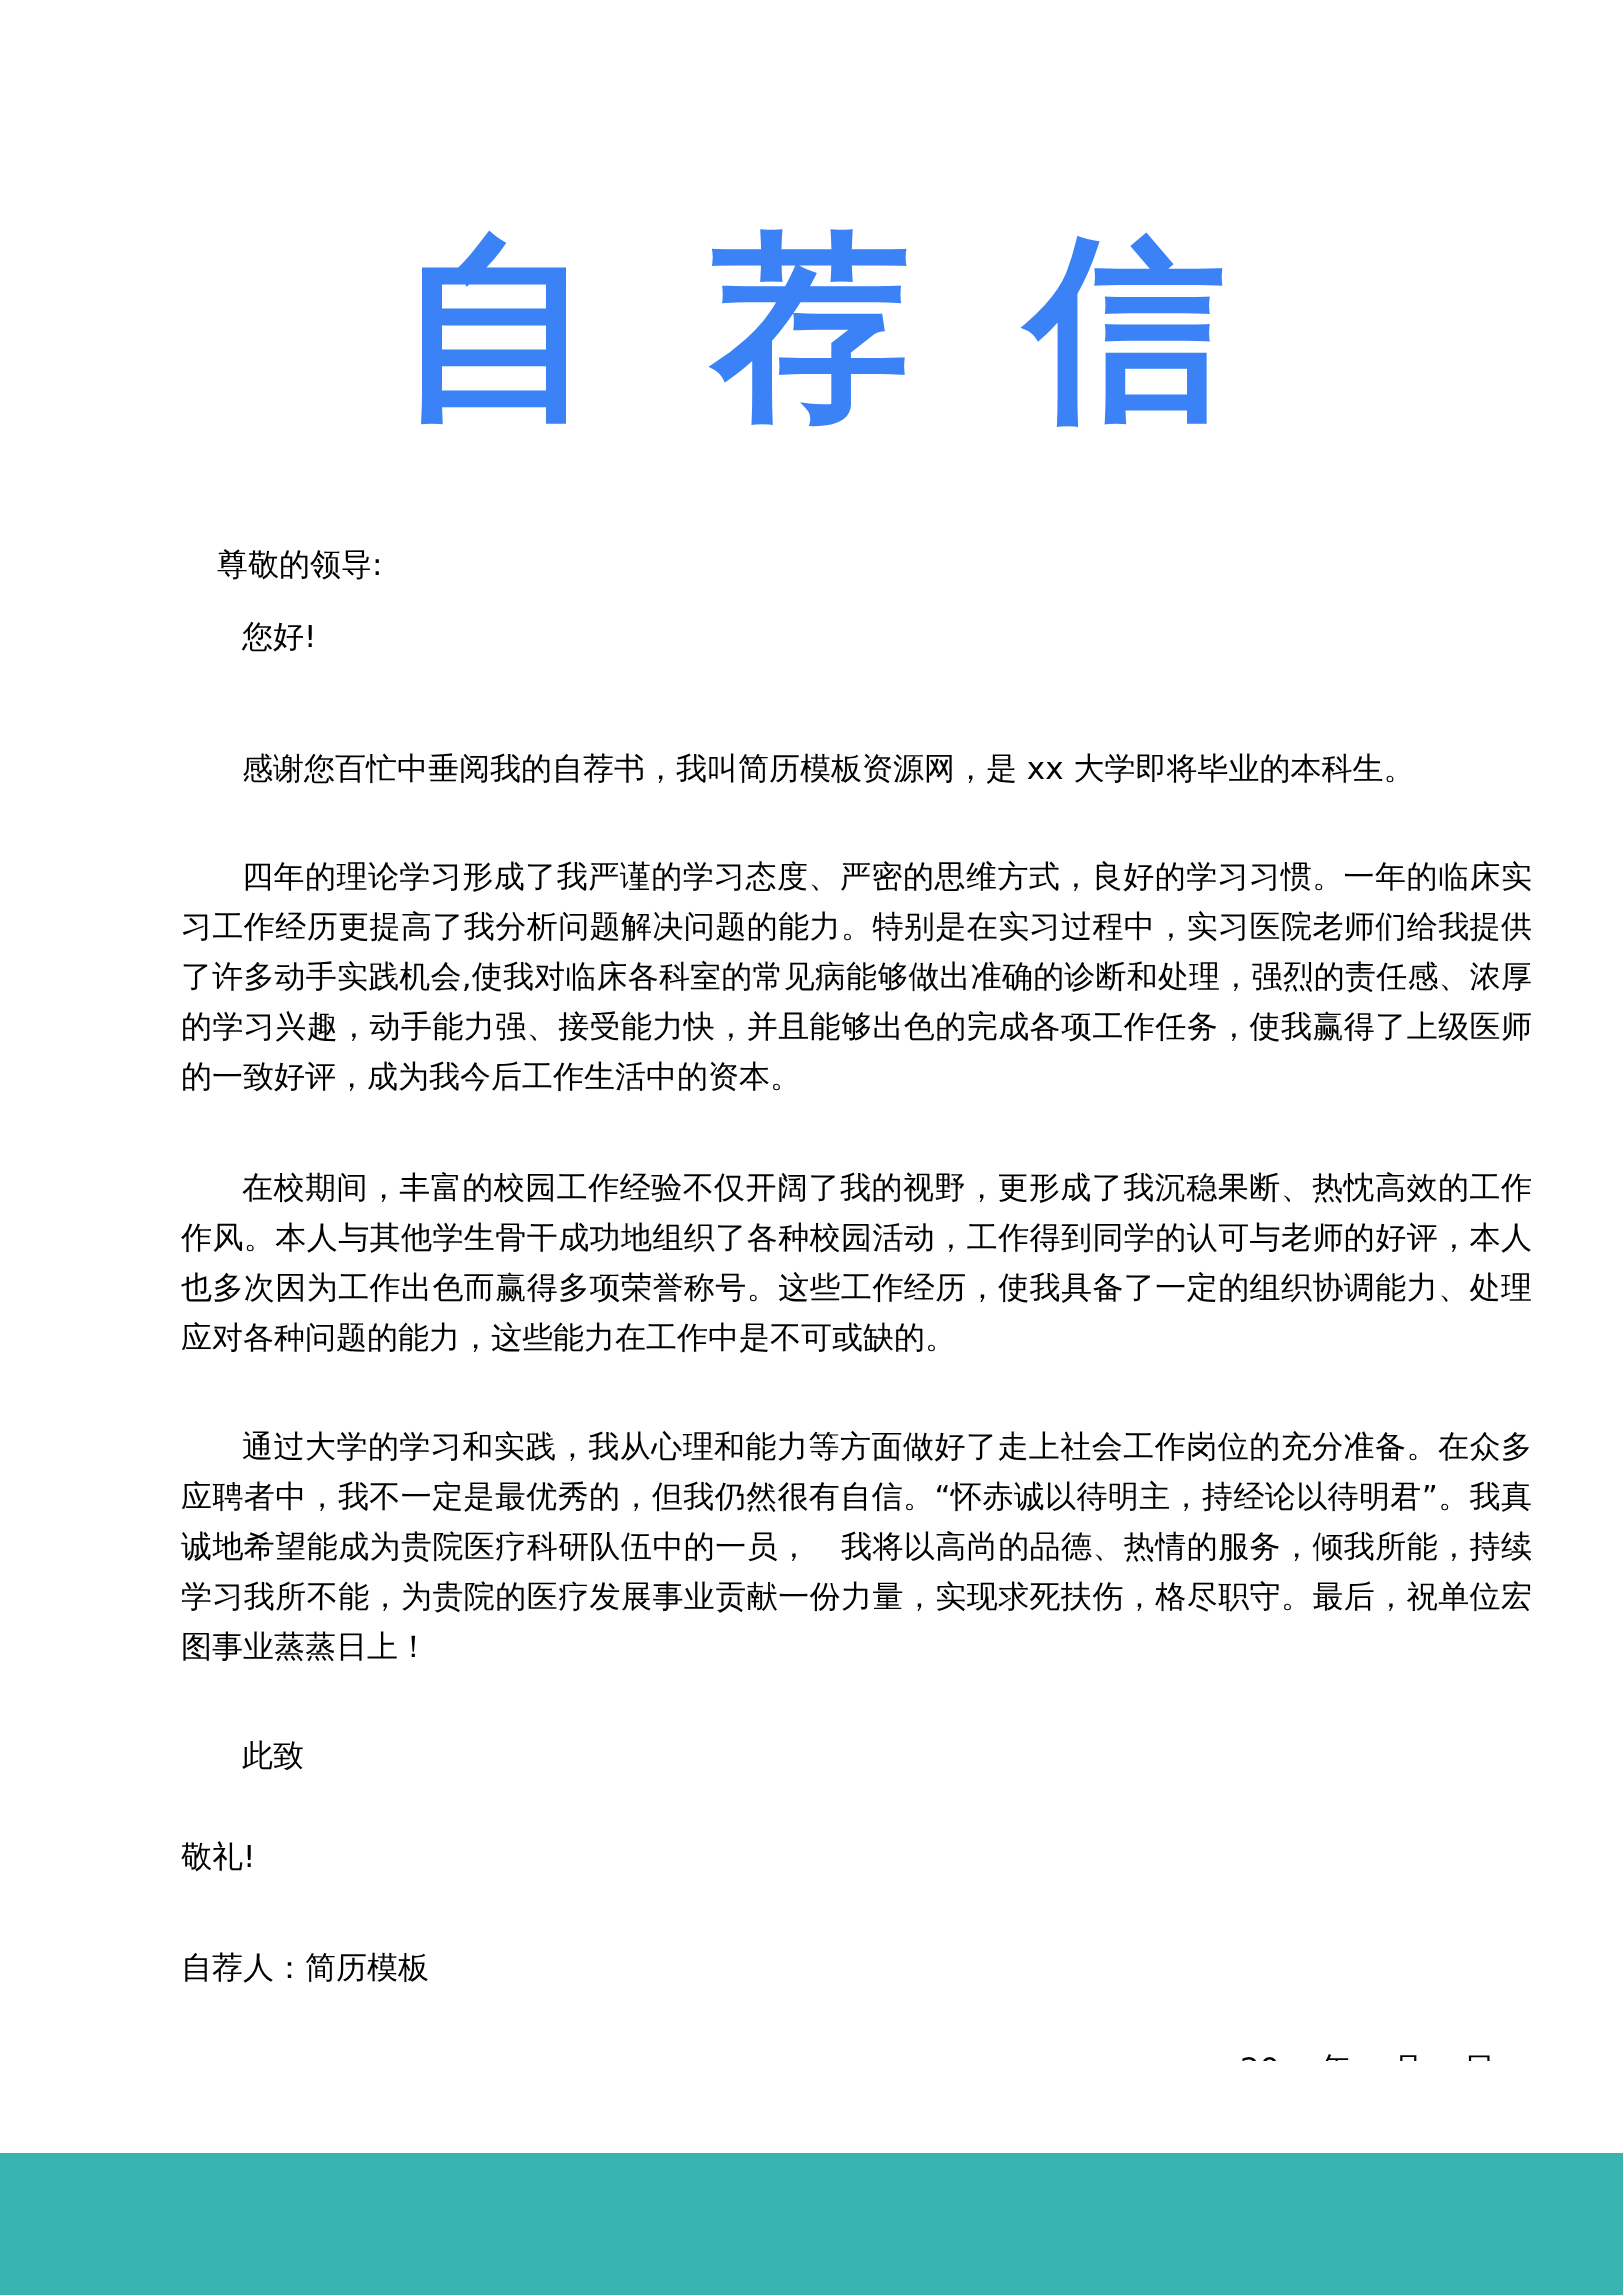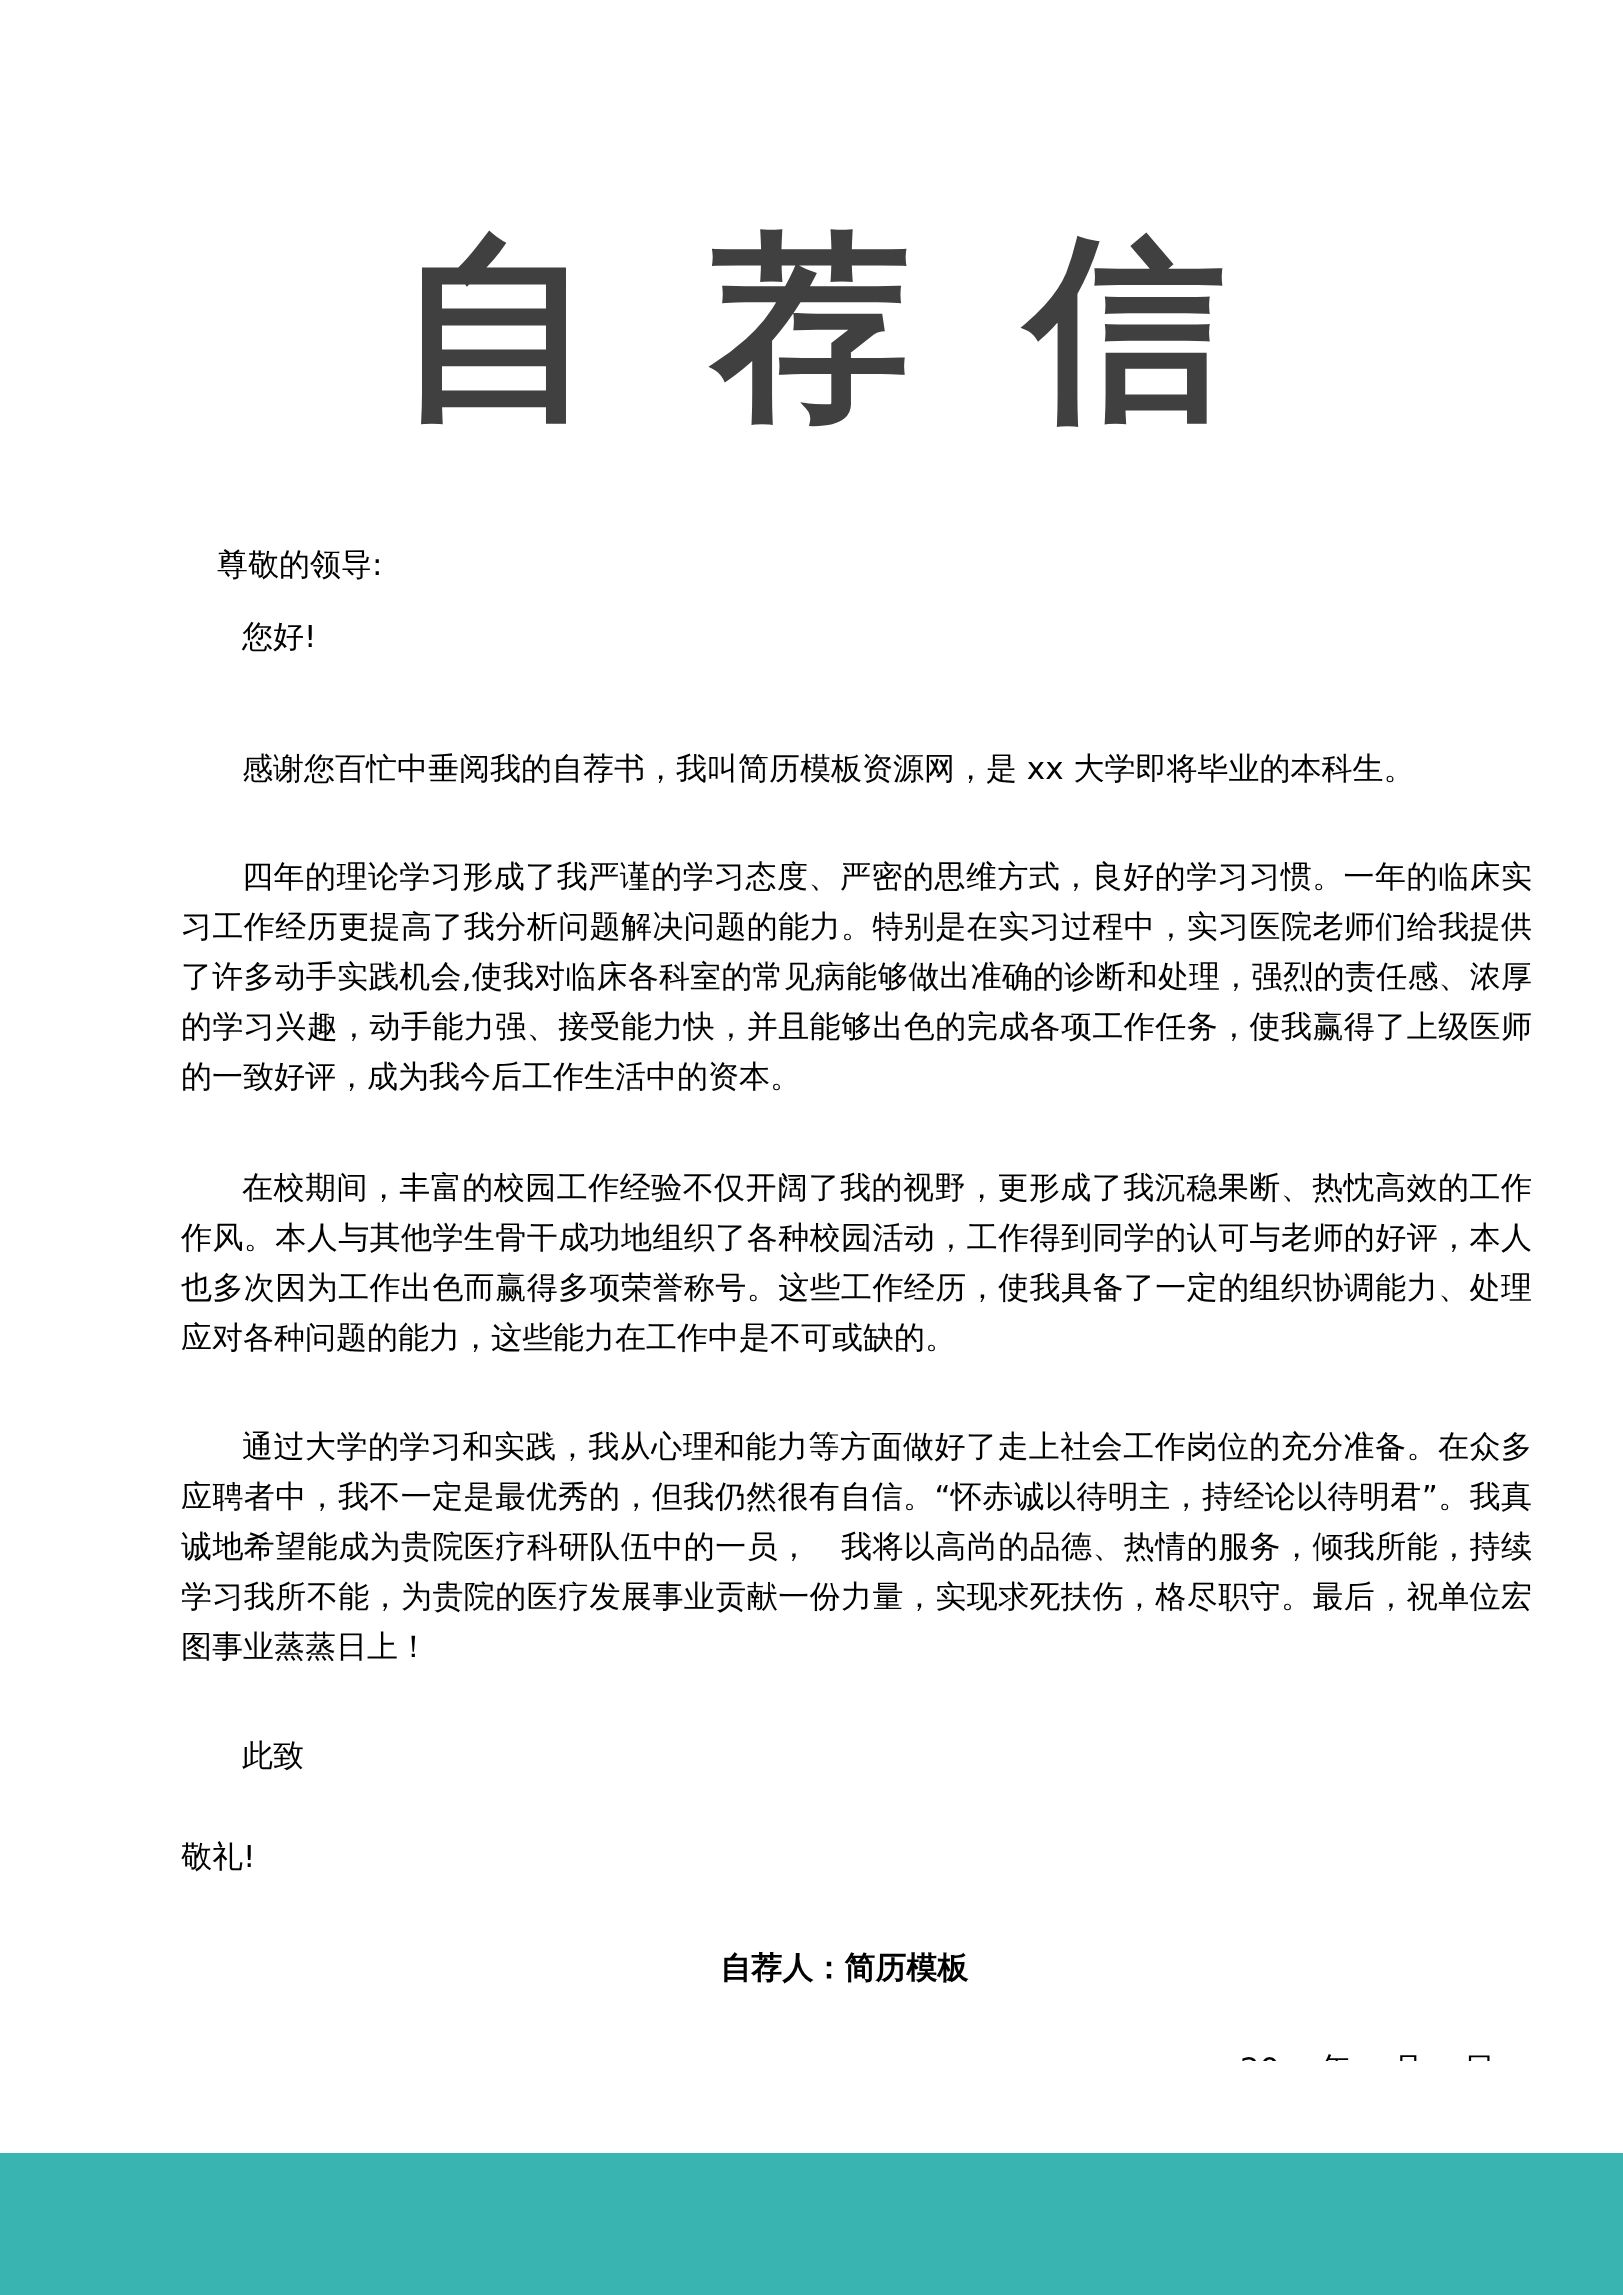--- a/index.html
+++ b/index.html
@@ -42,21 +42,21 @@
   }
   .indent2 { text-indent: 61px; }
   .salutation   { top: 539px; margin-left: 36px; }
   .greeting     { top: 611px; }
   .para-1       { top: 743px; }
   .para-2       { top: 851px; }
   .para-3       { top: 1162px; }
   .para-4       { top: 1421px; }
   .cizhi        { top: 1730px; }
   .jingli       { top: 1831px; }
-  .sig-line-1   { top: 1942px; text-align: center; padding-right: 24px; box-sizing: border-box; font-weight: bold; }
+  .sig-line-1   { top: 1942px; text-align: left; padding-right: 24px; box-sizing: border-box; }
   .sig-line-2   { top: 1992px; }
   .date-clip {
     position: absolute;
     top: 2043px;
     left: 181px;
     width: 1351px;
     height: 17.7px;
     overflow: hidden;
   }
   .date-line {
@@ -72,21 +72,21 @@
     right: 0;
     top: 2153px;
     bottom: 0;
   }
 </style>
 </head>
 <body>
 
 <div class="page">
 
-  <h1 class="doc-title" style="color: #404040;">自荐信</h1>
+  <h1 class="doc-title" style="color: #3b82f6;">自荐信</h1>
 
   <div class="bodyblock salutation">尊敬的领导:</div>
 
   <div class="bodyblock greeting indent2">您好!</div>
 
   <p class="bodyblock para-2 indent2">四年的理论学习形成了我严谨的学习态度、严密的思维方式，良好的学习习惯。一年的临床实习工作经历更提高了我分析问题解决问题的能力。特别是在实习过程中，实习医院老师们给我提供了许多动手实践机会,使我对临床各科室的常见病能够做出准确的诊断和处理，强烈的责任感、浓厚的学习兴趣，动手能力强、接受能力快，并且能够出色的完成各项工作任务，使我赢得了上级医师的一致好评，成为我今后工作生活中的资本。</p>
 
   <p class="bodyblock para-1 indent2">感谢您百忙中垂阅我的自荐书，我叫简历模板资源网，是 xx 大学即将毕业的本科生。</p>
 
   <p class="bodyblock para-3 indent2">在校期间，丰富的校园工作经验不仅开阔了我的视野，更形成了我沉稳果断、热忱高效的工作作风。本人与其他学生骨干成功地组织了各种校园活动，工作得到同学的认可与老师的好评，本人也多次因为工作出色而赢得多项荣誉称号。这些工作经历，使我具备了一定的组织协调能力、处理应对各种问题的能力，这些能力在工作中是不可或缺的。</p>

